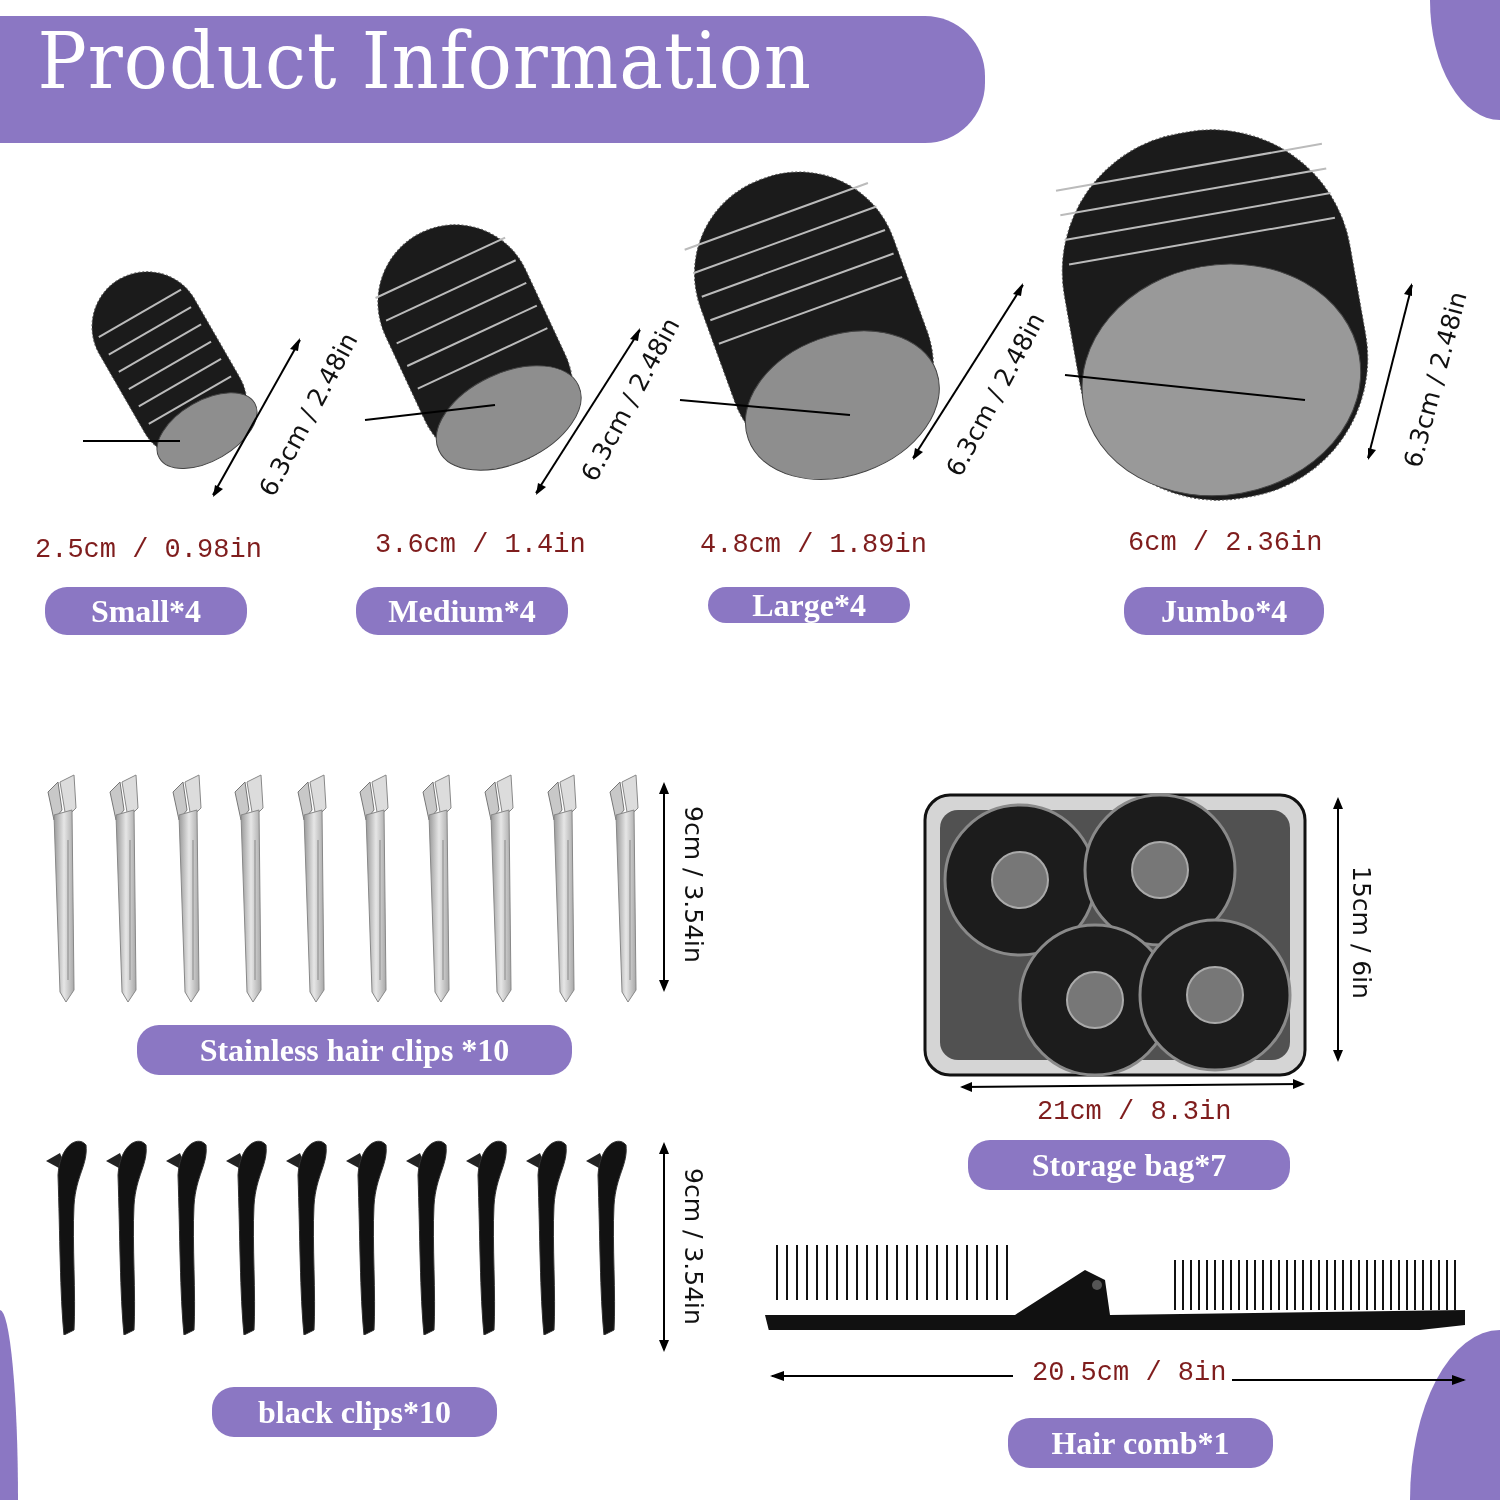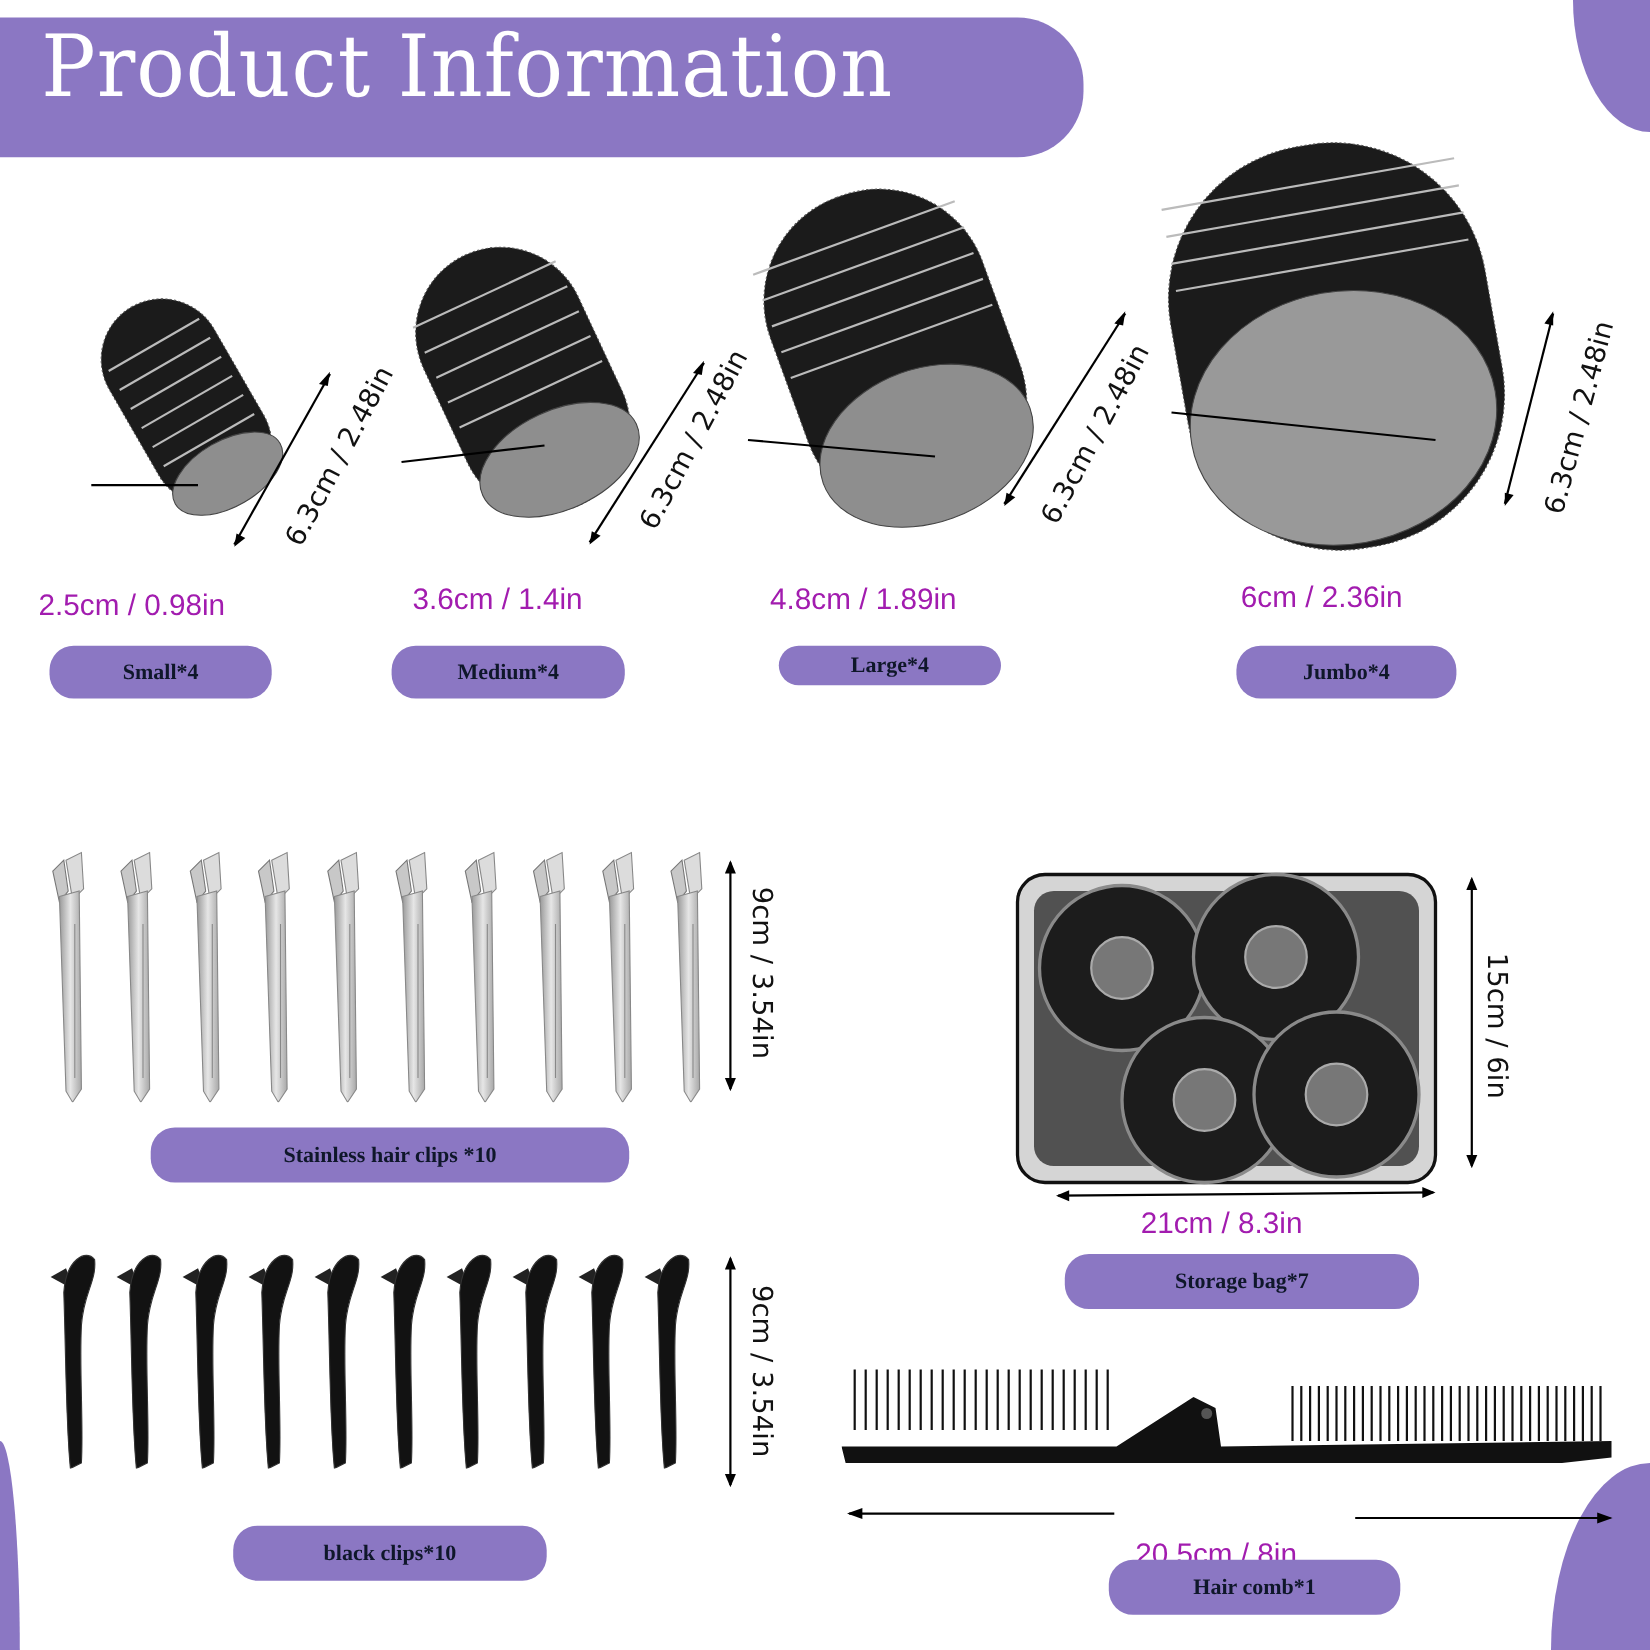--- a/index.html
+++ b/index.html
@@ -2,22 +2,22 @@
 <html><head>
 <meta charset="utf-8">
 <style>
   html, body { margin:0; padding:0; }
   body { width:1500px; height:1500px; position:relative; overflow:hidden; background:#ffffff; font-family:"DejaVu Sans", sans-serif; color:#111; }
   .corner-tr { position:absolute; right:0; top:0; width:70px; height:120px; background:#8b77c3; border-bottom-left-radius:70px 120px; }
   .corner-bl { position:absolute; left:0; bottom:0; width:18px; height:190px; background:#8b77c3; border-top-right-radius:18px 190px; }
   .corner-br { position:absolute; right:0; bottom:0; width:90px; height:170px; background:#8b77c3; border-top-left-radius:90px 170px; }
   .title-banner { position:absolute; left:0; top:16px; width:985px; height:127px; background:#8b77c3; border-radius:0 60px 60px 0; display:flex; }
   .title-banner span { font-family:"DejaVu Serif", serif; color:#fff; font-size:78px; padding-left:40px; letter-spacing:1px; transform:scaleX(0.94); transform-origin:left; display:inline-block; white-space:nowrap; }
-  .pill { position:absolute; background:#8b77c3; color:#0f172a; border-radius:22px; font-family:"Liberation Serif", serif; font-weight:bold; font-size:20px; display:flex; align-items:center; justify-content:center; white-space:nowrap; }
-  .dim { position:absolute; font-family:Liberation Sans, sans-serif; font-size:27px; color:#a21caf; white-space:nowrap; }
+  .pill { position:absolute; background:#8b77c3; color:#ffffff; border-radius:22px; font-family:"Liberation Serif", serif; font-weight:bold; font-size:32px; display:flex; align-items:center; justify-content:center; white-space:nowrap; }
+  .dim { position:absolute; font-family:Liberation Mono, monospace; font-size:27px; color:#7f1d1d; white-space:nowrap; }
   .rot { position:absolute; font-family:"DejaVu Sans", sans-serif; font-size:25px; color:#111; white-space:nowrap; transform-origin:center; }
   .arrow { position:absolute; }
   svg { display:block; }
   .item { position:absolute; }
 </style>
 </head>
 <body>
 
 <div class="corner-tr"></div>
 <div class="corner-bl"></div>
@@ -308,20 +308,20 @@
         <line x1="690" y1="25" x2="690" y2="75"></line>
     </g>
   </svg>
 </div>
 <div class="arrow" style="left:768px;top:1368px;">
   <svg width="250" height="16">
       <line x1="4" y1="8" x2="245" y2="8" stroke="#000" stroke-width="2"></line>
       <polygon points="2,8 16,3 16,13" fill="#000"></polygon>
     </svg>
 </div>
-<div class="dim" style="left:1032px;top:1358px;margin-top:40px;">20.5cm / 8in</div>
+<div class="dim" style="left:1032px;top:1358px;">20.5cm / 8in</div>
 <div class="arrow" style="left:1230px;top:1372px;">
   <svg width="238" height="16">
       <line x1="2" y1="8" x2="234" y2="8" stroke="#000" stroke-width="2"></line>
       <polygon points="236,8 222,3 222,13" fill="#000"></polygon>
     </svg>
 </div>
 <div class="pill" style="left:1008px;top:1418px;width:265px;height:50px;">Hair comb*1</div>
 
 </body></html>

